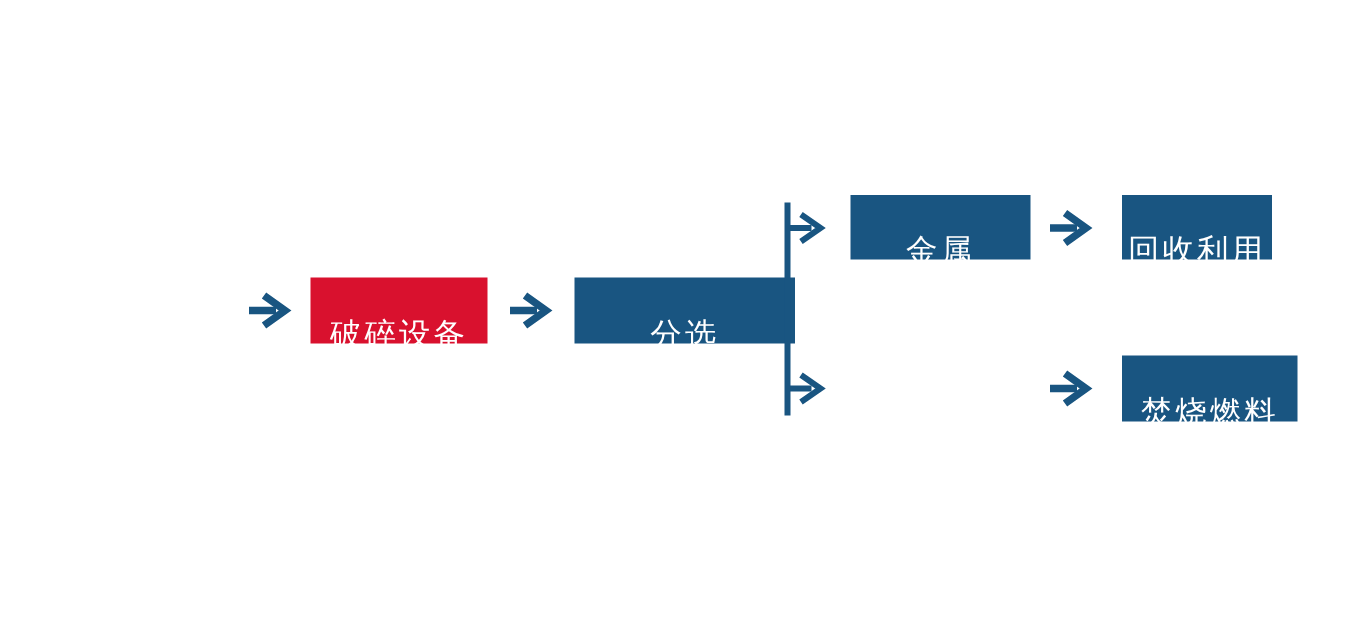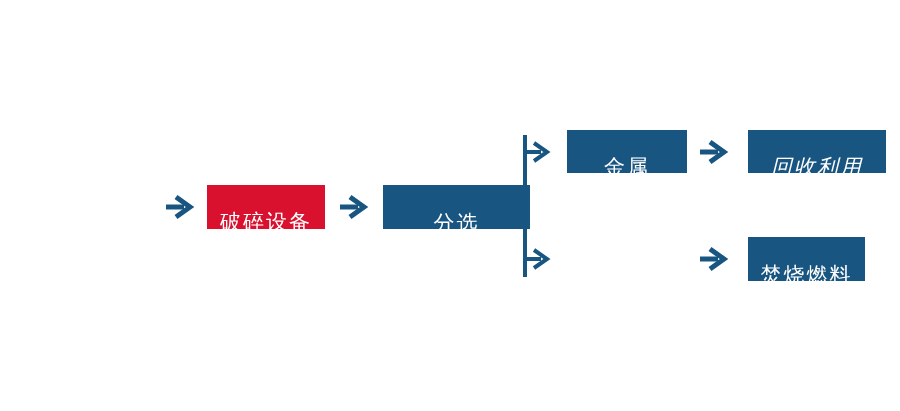--- a/index.html
+++ b/index.html
@@ -59,21 +59,21 @@
 <div class="canvas">
 
 
   <div class="arrow" style="left:163px;top:192px;">
     <svg width="34" height="30" viewBox="0 0 34 30" aria-hidden="true">
       <path d="M3 15 H21" stroke="currentColor" stroke-width="5" fill="none"></path>
       <path d="M13 5 L27 15 L13 25" stroke="currentColor" stroke-width="5" fill="none"></path>
     </svg>
   </div>
 
-  <div class="node node-red" style="left:207px;top:185px;width:118px;font-family:Liberation Mono, monospace;">
+  <div class="node node-red" style="left:207px;top:185px;width:118px;">
     <span class="node-label">破碎设备</span>
   </div>
 
   <div class="arrow" style="left:337px;top:192px;">
     <svg width="34" height="30" viewBox="0 0 34 30" aria-hidden="true">
       <path d="M3 15 H21" stroke="currentColor" stroke-width="5" fill="none"></path>
       <path d="M13 5 L27 15 L13 25" stroke="currentColor" stroke-width="5" fill="none"></path>
     </svg>
   </div>
 
@@ -101,21 +101,21 @@
     <span class="node-label">金属</span>
   </div>
 
   <div class="arrow" style="left:697px;top:137px;">
     <svg width="34" height="30" viewBox="0 0 34 30" aria-hidden="true">
       <path d="M3 15 H21" stroke="currentColor" stroke-width="5" fill="none"></path>
       <path d="M13 5 L27 15 L13 25" stroke="currentColor" stroke-width="5" fill="none"></path>
     </svg>
   </div>
 
-  <div class="node node-blue" style="left:748px;top:130px;width:138px;height:43px;font-style:italic;">
+  <div class="node node-blue" style="left:748px;top:130px;width:100px;height:43px;">
     <span class="node-label">回收利用</span>
   </div>
 
 
   <div class="arrow" style="left:697px;top:244px;">
     <svg width="34" height="30" viewBox="0 0 34 30" aria-hidden="true">
       <path d="M3 15 H21" stroke="currentColor" stroke-width="5" fill="none"></path>
       <path d="M13 5 L27 15 L13 25" stroke="currentColor" stroke-width="5" fill="none"></path>
     </svg>
   </div>

